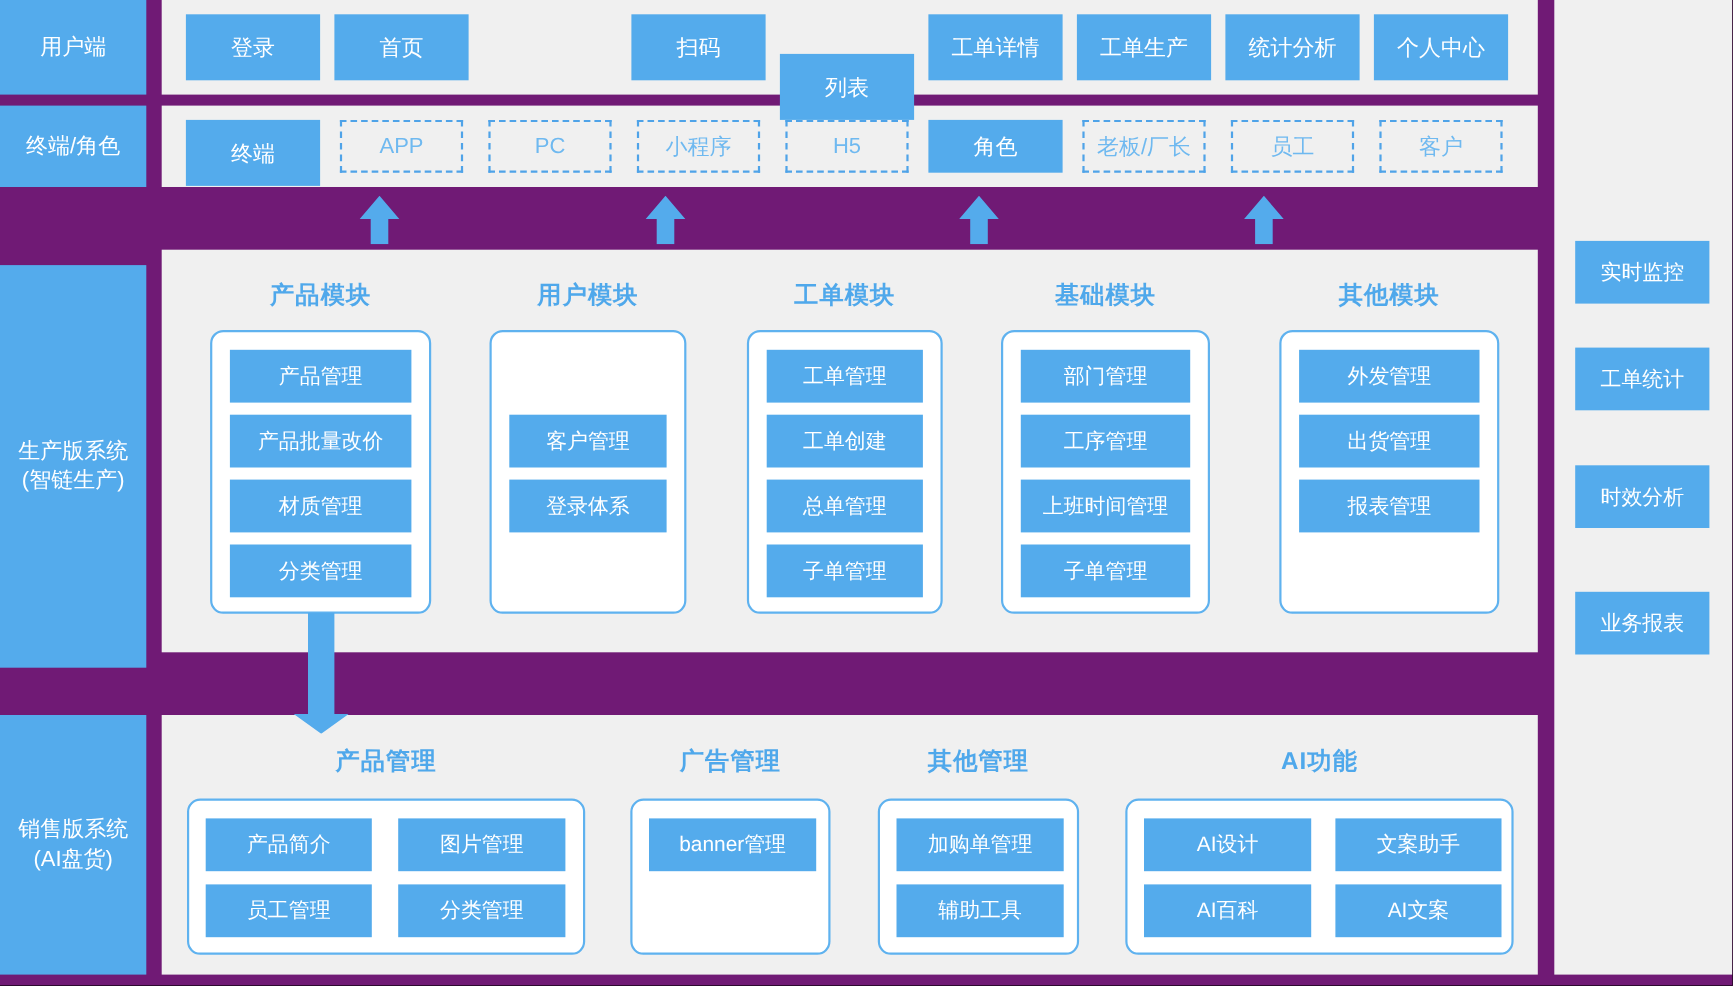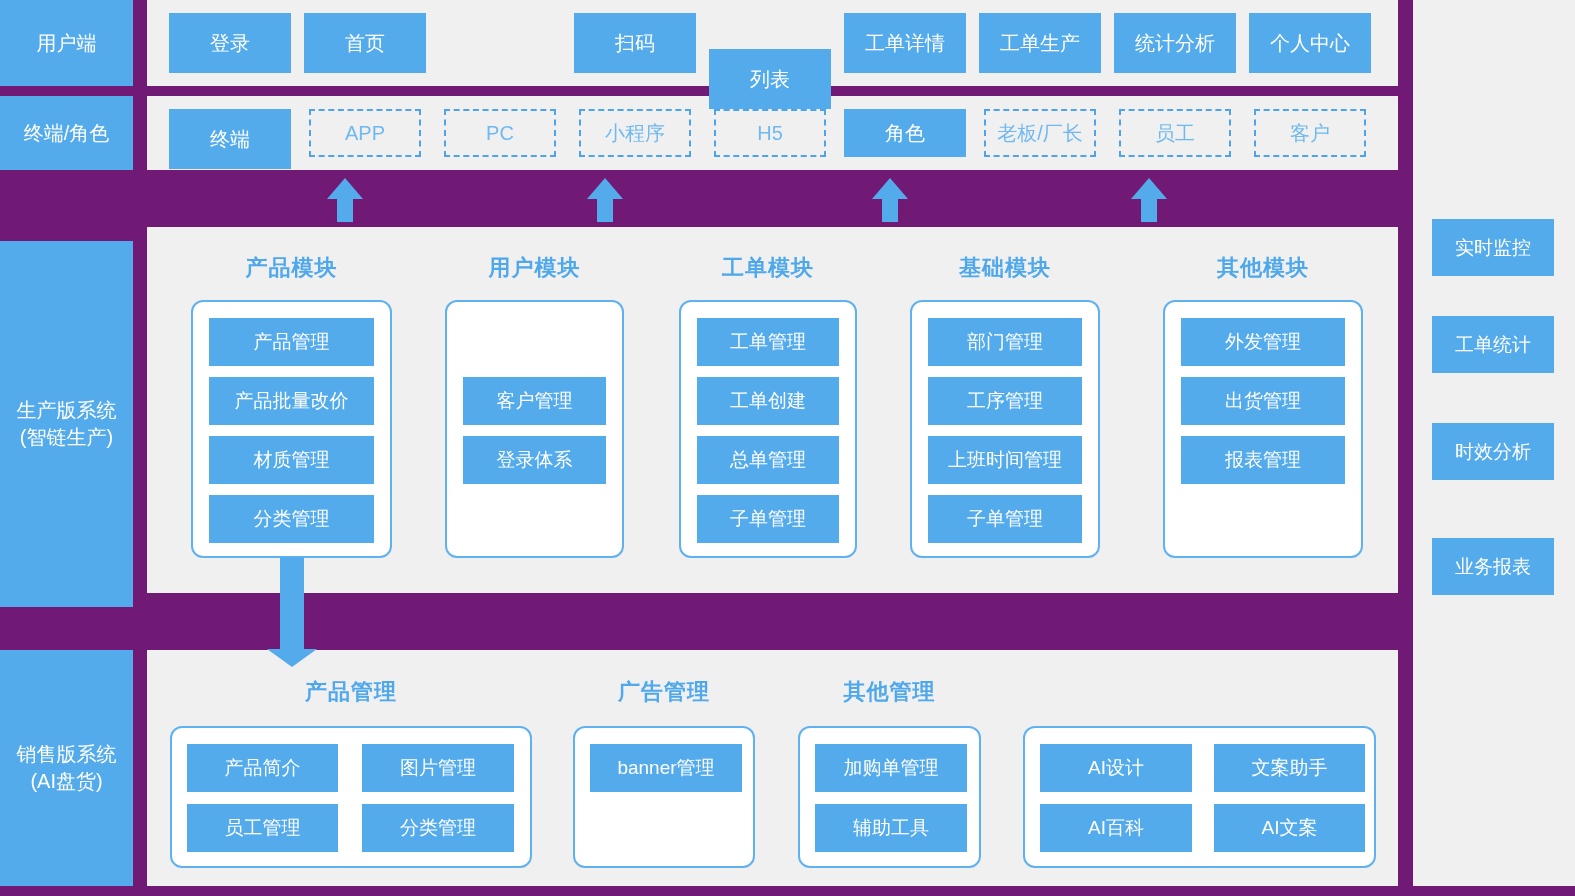--- a/index.html
+++ b/index.html
@@ -147,20 +147,21 @@
 
   <div class="arrow" style="left:267px;top:557px;">
     <svg width="50" height="110" viewBox="0 0 50 110">
         <polygon points="13,0 37,0 37,92 50,92 25,110 0,92 13,92" fill="#54ABEC"></polygon>
       </svg>
   </div>
 
   <div class="section-title" style="left:170px;top:677px;width:362px;">产品管理</div>
   <div class="section-title" style="left:573px;top:677px;width:182px;">广告管理</div>
   <div class="section-title" style="left:798px;top:677px;width:183px;">其他管理</div>
+  <div class="section-title" style="left:1023px;top:677px;width:353px;">AI功能</div>
 
   <div class="card" style="left:170px;top:726px;width:362px;height:142px;">
     <div class="grid-btn" style="left:15px;top:16px;width:151px;">产品简介</div>
     <div class="grid-btn" style="left:190px;top:16px;width:152px;">图片管理</div>
     <div class="grid-btn" style="left:15px;top:76px;width:151px;">员工管理</div>
     <div class="grid-btn" style="left:190px;top:76px;width:152px;">分类管理</div>
   </div>
   <div class="card" style="left:573px;top:726px;width:182px;height:142px;">
     <div class="grid-btn" style="left:15px;top:16px;width:152px;">banner管理</div>
   </div>

